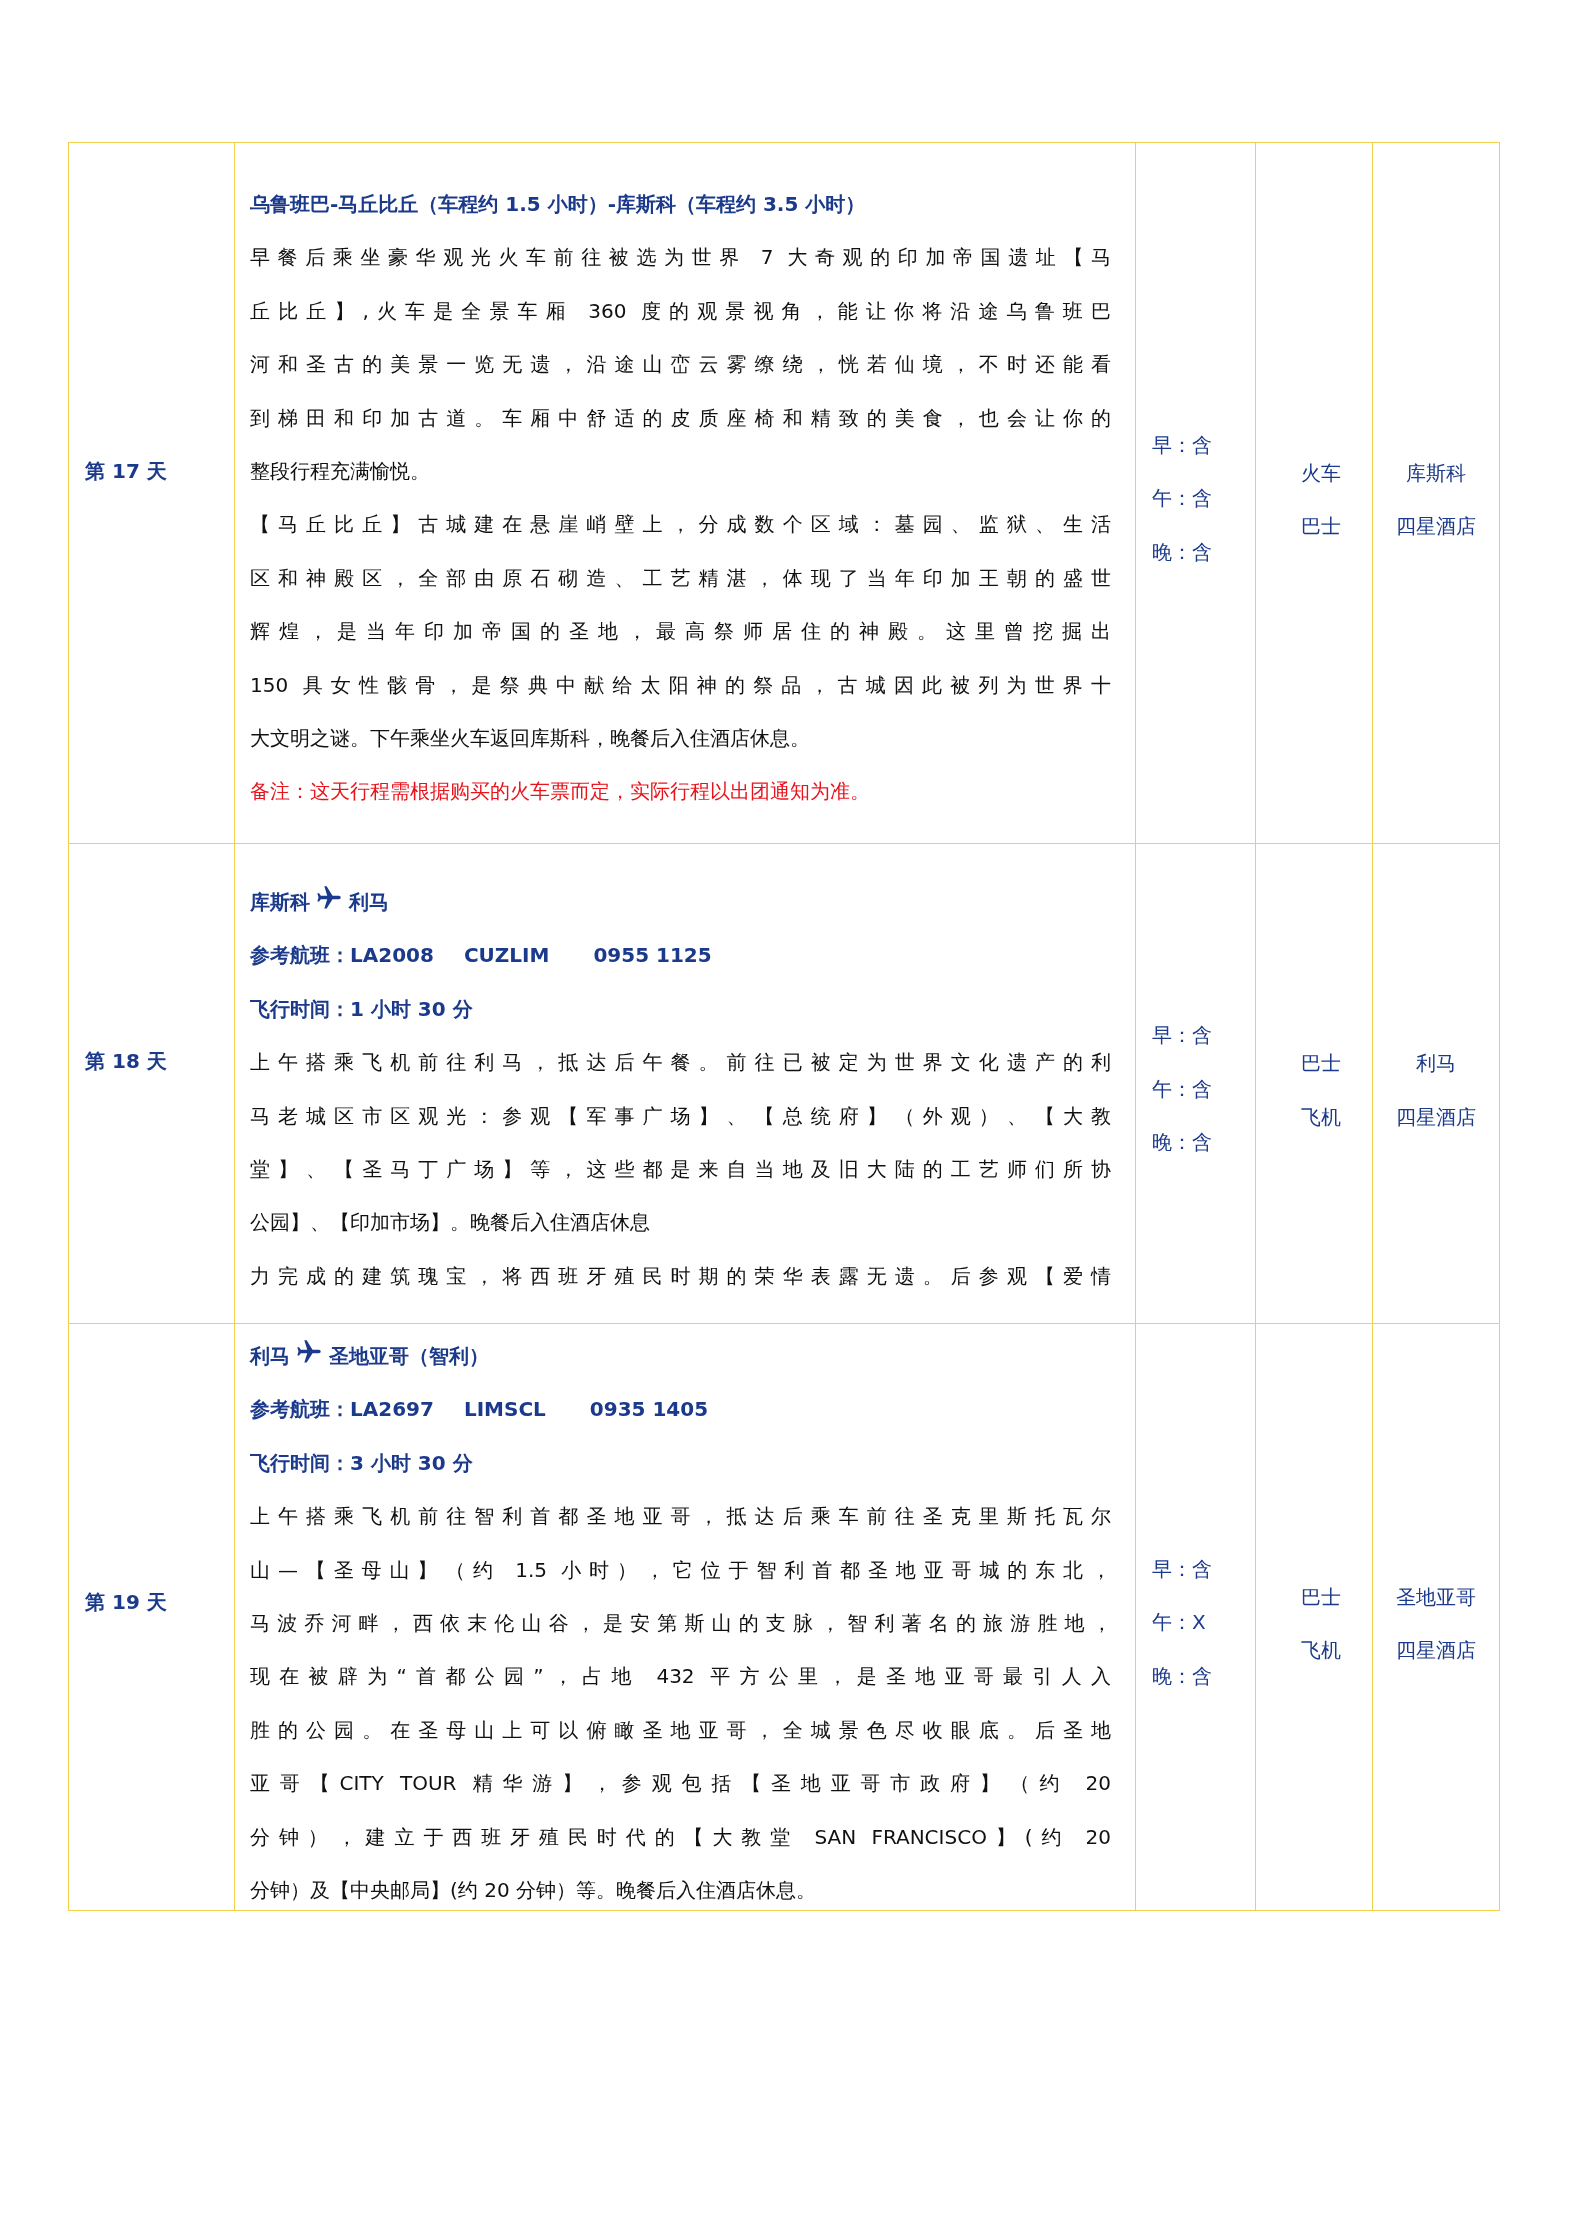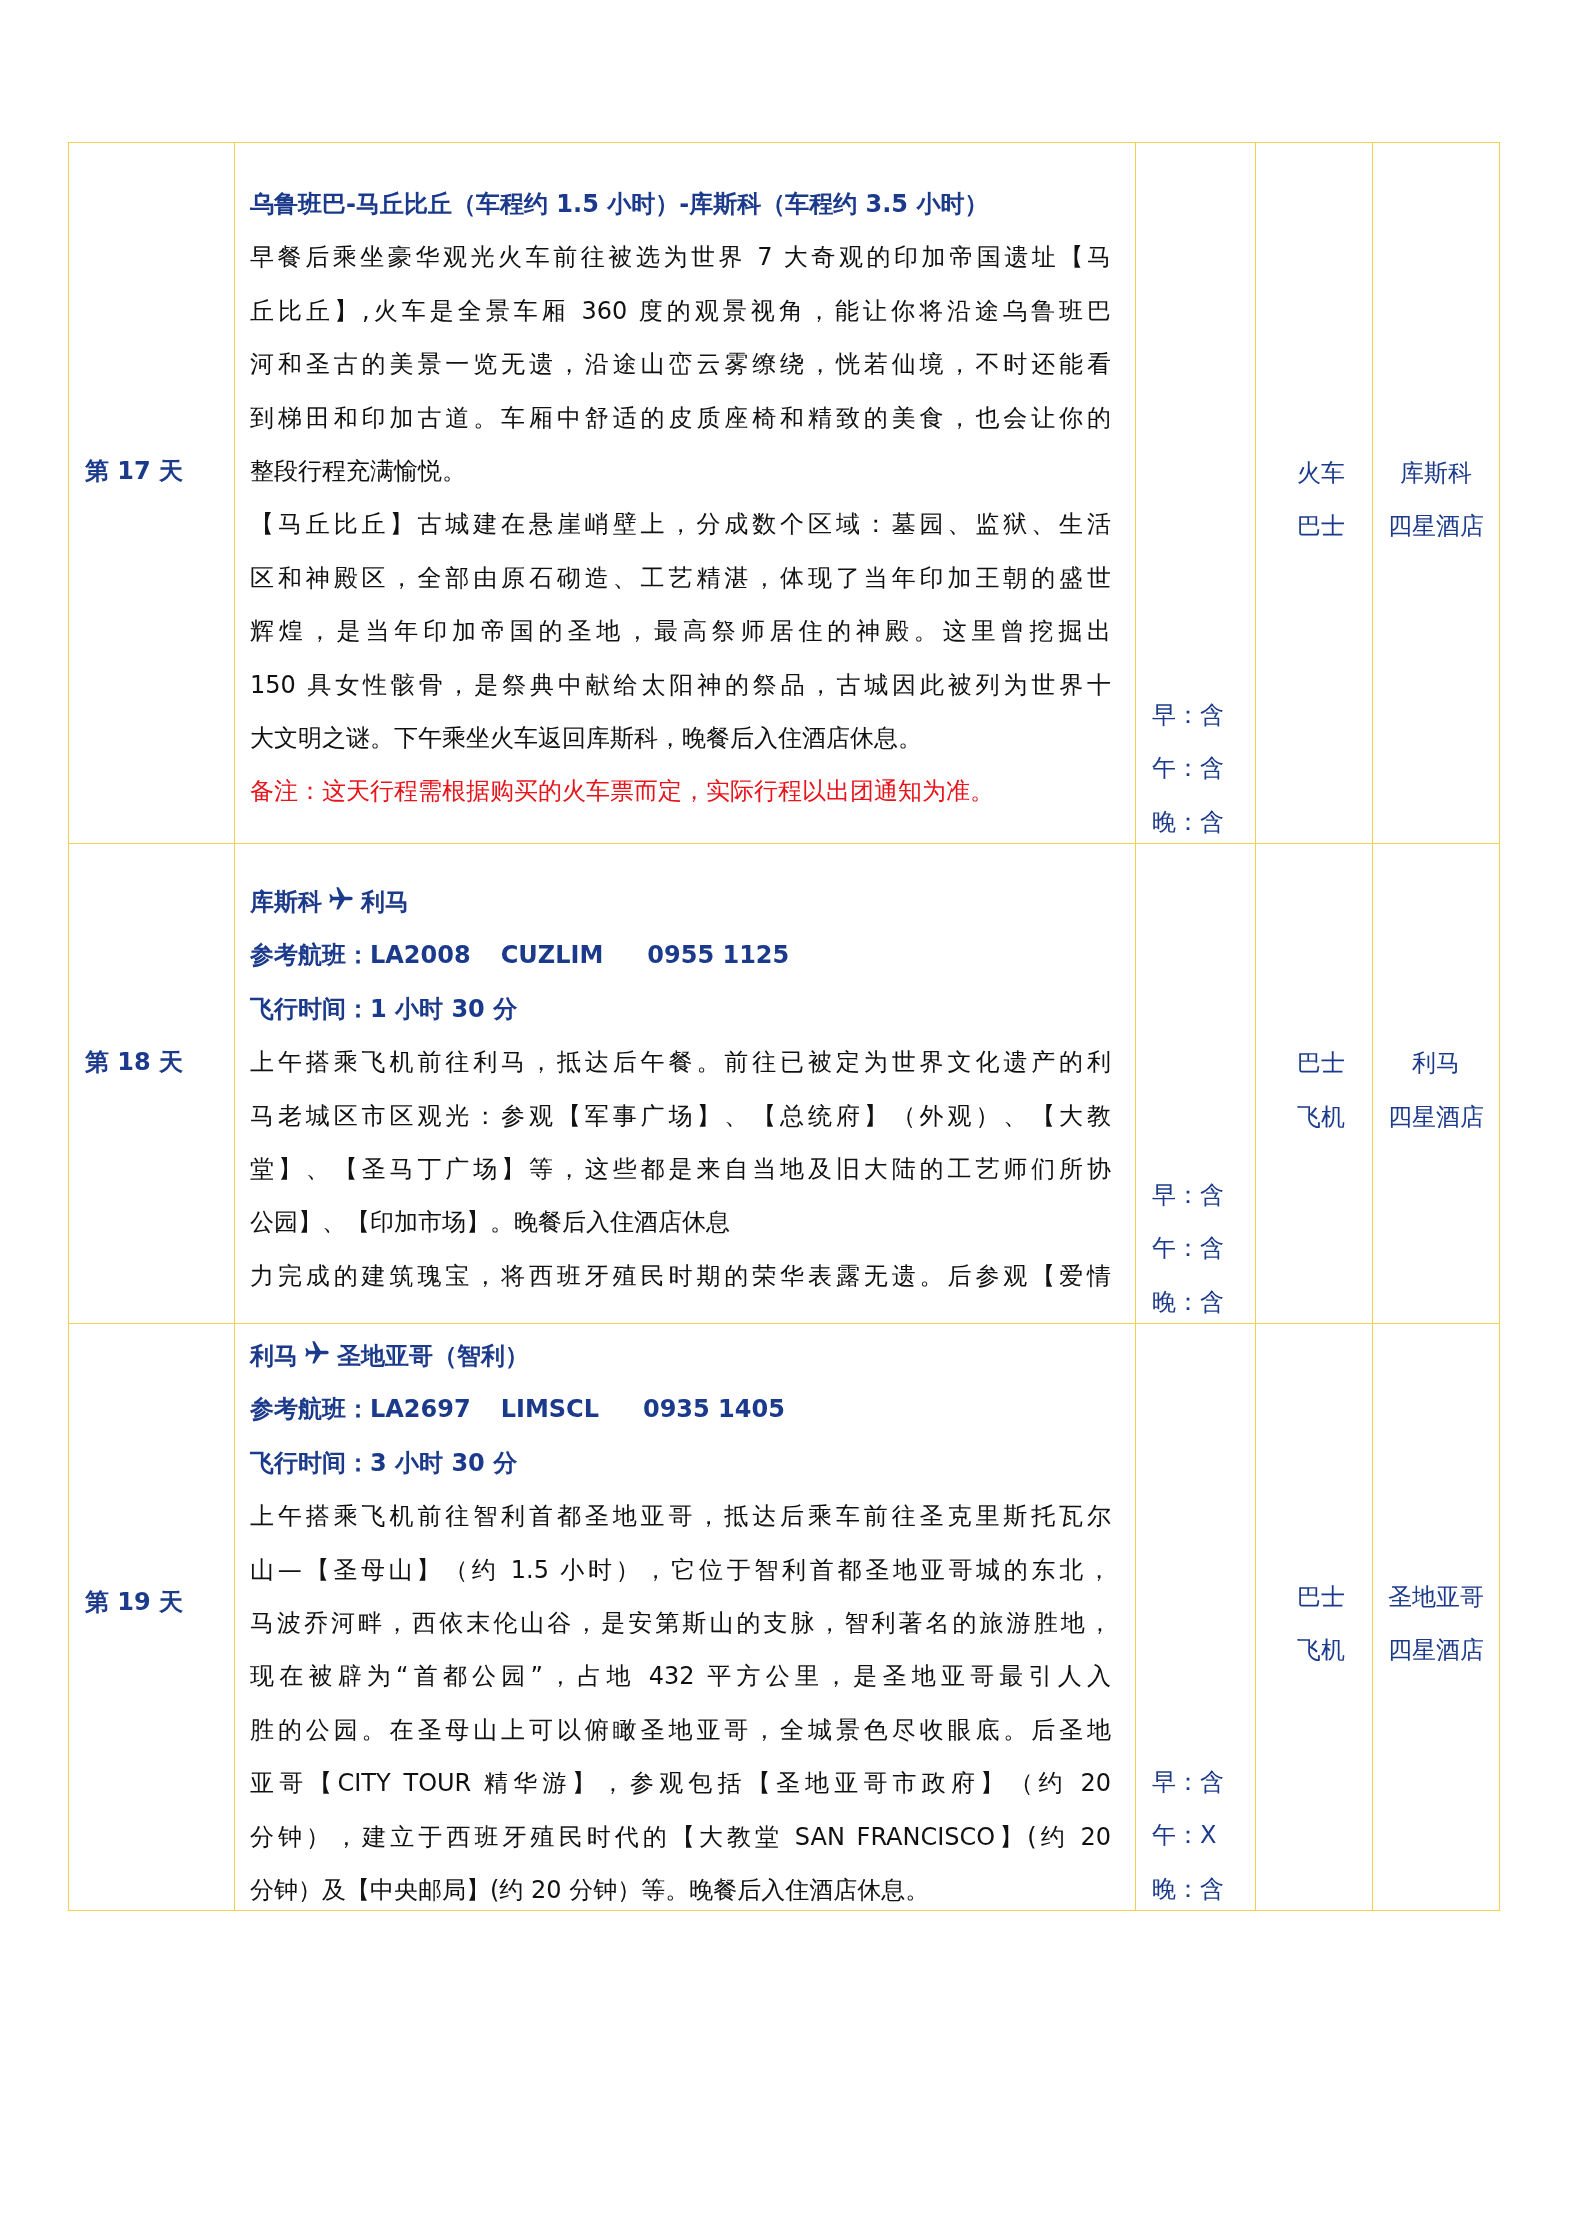--- a/index.html
+++ b/index.html
@@ -19,39 +19,39 @@
     display:grid;
     grid-template-columns:166px 901px 120px 117px 127px;
     grid-template-rows:701px 480px 587px;
     border-top:1.5px solid var(--border_yellow);
     border-left:1.5px solid var(--border_yellow);
   }
   .cell{
     box-sizing:border-box;position:relative;overflow:visible;
     border-right:1.5px solid var(--border_yellow);
     border-bottom:1.5px solid var(--border_yellow);
-    font-size:24px;
+    font-size:20px;
   }
   
   .c-day{display:flex;align-items:center;padding-left:16px;}
   .day-label{color:var(--accent_blue);font-weight:bold;transform:translateY(-22px);white-space:nowrap;}
   
   .c-desc{padding-left:15px;padding-right:24px;}
   .line{line-height:53.4px;height:53.4px;white-space:nowrap;}
   .line.j{text-align:justify;text-align-last:justify;}
   .line.tight{letter-spacing:-0.7px;}
   .title{color:var(--accent_blue);font-weight:bold;}
   .flight{color:var(--accent_blue);font-weight:bold;}
   .flight .gap1{display:inline-block;width:30px;}
   .flight .gap2{display:inline-block;width:44px;}
   .remark{color:var(--remark_red);}
   .plane{display:inline-block;width:28px;height:28px;vertical-align:-3px;margin:0 6px 0 5px;}
   .plane svg{width:28px;height:28px;display:block;}
   
-  .c-meal{display:flex;flex-direction:column;justify-content:flex-end;padding-left:16px;}
+  .c-meal{display:flex;flex-direction:column;justify-content:center;padding-left:16px;}
   .meals{transform:translateY(6px);color:var(--accent_blue);}
   .meal{line-height:53.5px;white-space:nowrap;}
   
   .c-trans,.c-hotel{display:flex;flex-direction:column;justify-content:center;font-family:Liberation Serif, serif;}
   .c-trans{padding-left:14px;}
   .stack{transform:translateY(7px);color:var(--accent_blue);text-align:center;}
   .stack div{line-height:53.5px;white-space:nowrap;}
 </style>
 </head>
 <body>

